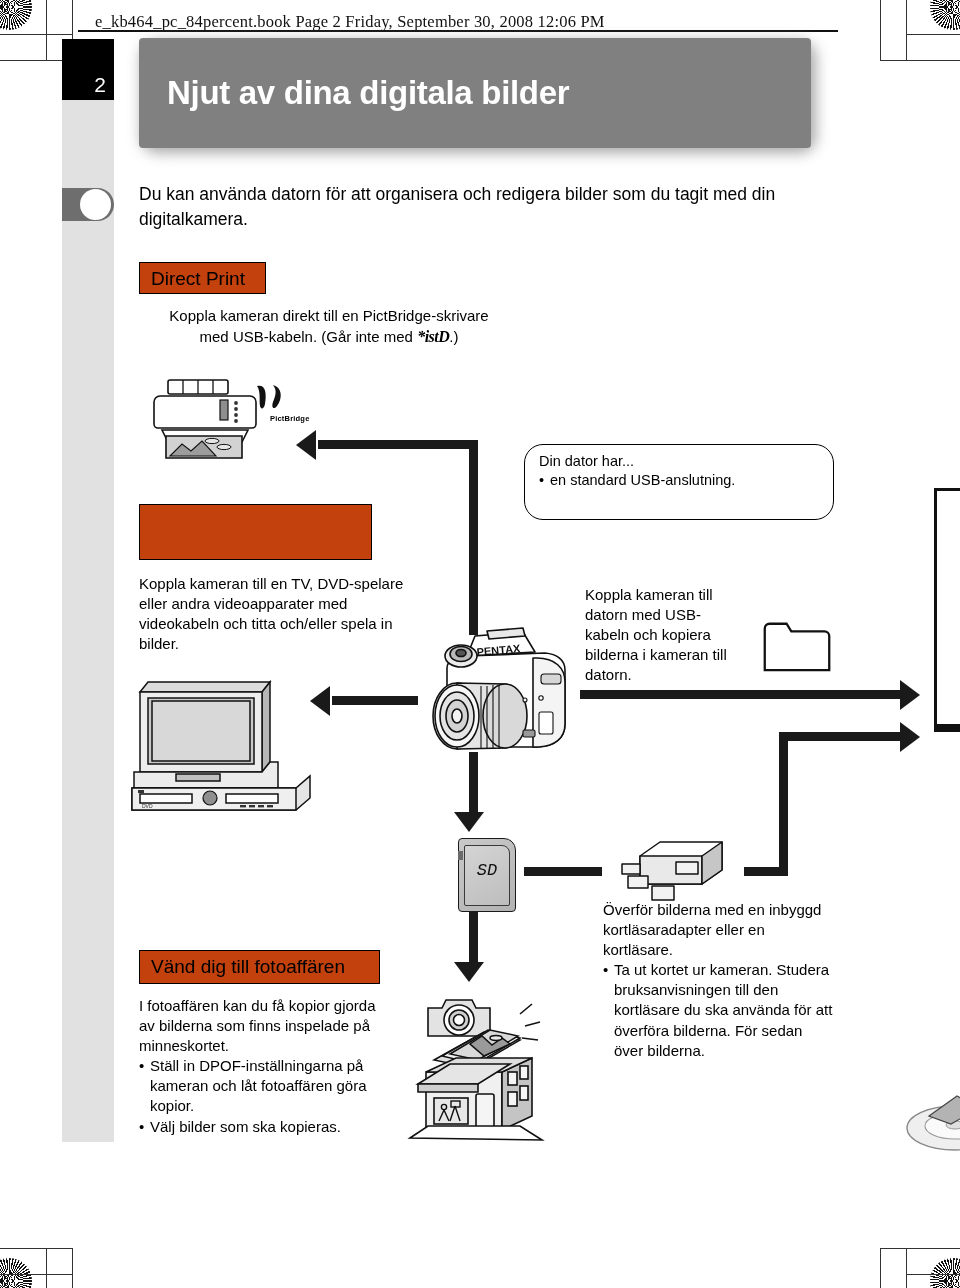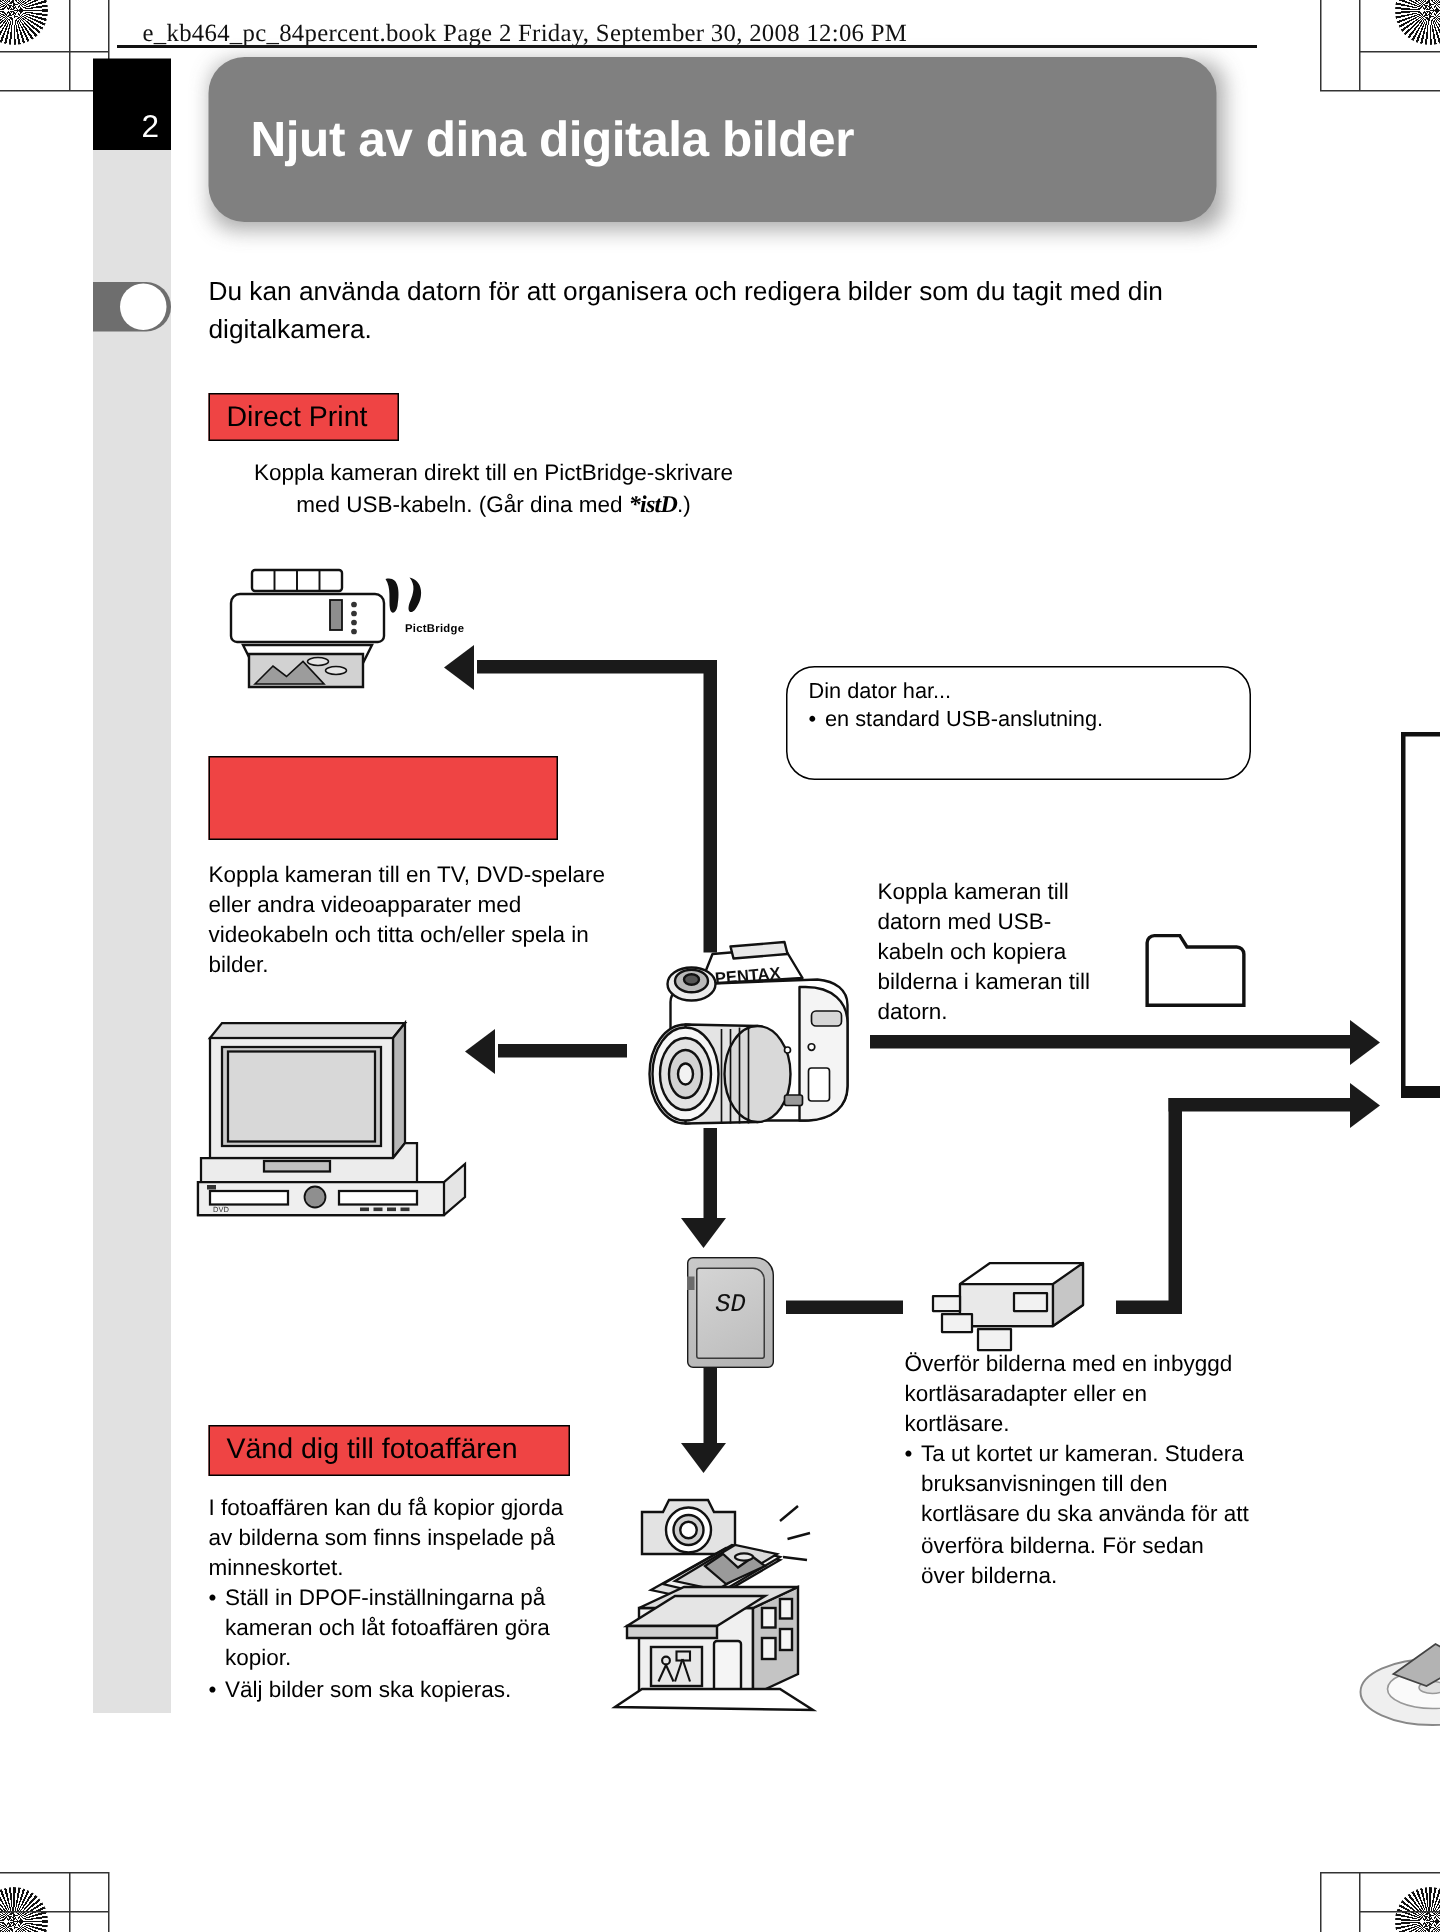--- a/index.html
+++ b/index.html
@@ -92,21 +92,21 @@
     position: absolute;
     left: 141px; top: 41px; width: 675px; height: 112px;
     border-radius: 16px;
     background: #9a9a9a;
     filter: blur(7px);
     opacity: .85;
   }
   .banner {
     position: absolute;
     left: 139px; top: 38px; width: 672px; height: 110px;
-    border-radius: 24px;
+    border-radius: 4px;
     background: #808080;
     display: flex;
     align-items: center;
   }
   .banner-title {
     color: #fff;
     font-size: 33px;
     font-weight: bold;
     padding-left: 28px;
     letter-spacing: -0.3px;
@@ -117,21 +117,21 @@
     position: absolute;
     left: 139px; top: 182px; width: 700px;
     font-size: 17.5px;
     line-height: 1.45;
   }
 
   
   .hbox {
     position: absolute;
     border: 1.6px solid #000;
-    background: #ef4444;
+    background: #c2410c;
     font-size: 19px;
     padding: 4px 11px 5px 11px;
     line-height: 1.25;
     box-sizing: border-box;
   }
 
   .para {
     position: absolute;
     font-size: 15px;
     line-height: 1.34;
@@ -273,21 +273,21 @@
 </div>
 
 <div class="intro">Du kan använda datorn för att organisera och redigera bilder som du tagit med din digitalkamera.</div>
 
 <div class="hbox" style="left:139px; top:262px; width:127px; height:32px;">
   <span>Direct Print</span>
 </div>
 <div class="para" style="left:139px; top:306px; width:380px;text-align:center;">
   <div>Koppla kameran direkt till en PictBridge-skrivare</div>
   <div>
-    <span>med USB-kabeln. (Går dina med </span><span style="font-family:'Liberation Serif',serif; font-style:italic; font-weight:bold; font-size:16px; letter-spacing:-.5px;">*istD</span><span>.)</span>
+    <span>med USB-kabeln. (Går inte med </span><span style="font-family:'Liberation Serif',serif; font-style:italic; font-weight:bold; font-size:16px; letter-spacing:-.5px;">*istD</span><span>.)</span>
   </div>
 </div>
 
 <svg class="illus" style="left:146px; top:378px;" width="120" height="84" viewBox="0 0 120 84">
   <g fill="#fff" stroke="#111" stroke-width="1.6">
     <rect x="22" y="2" width="60" height="14" rx="2"></rect>
     <path d="M14 18 h90 a6 6 0 0 1 6 6 v22 a4 4 0 0 1 -4 4 h-94 a4 4 0 0 1 -4 -4 v-22 a6 6 0 0 1 6 -6 z"></path>
   </g>
   <line x1="37" y1="2" x2="37" y2="16" stroke="#111" stroke-width="1.3"></line>
   <line x1="52" y1="2" x2="52" y2="16" stroke="#111" stroke-width="1.3"></line>

